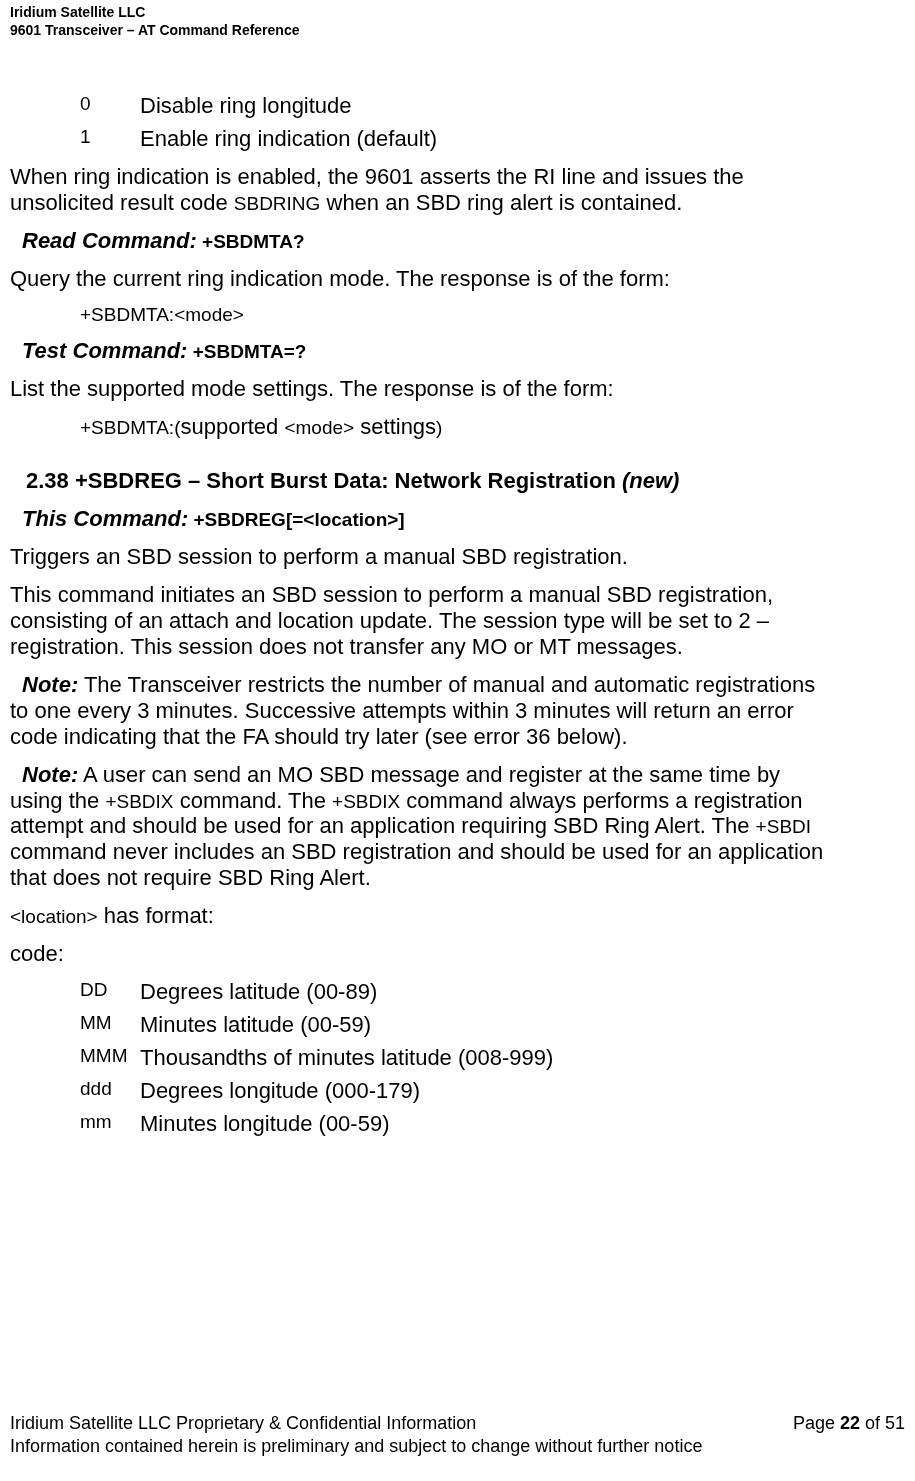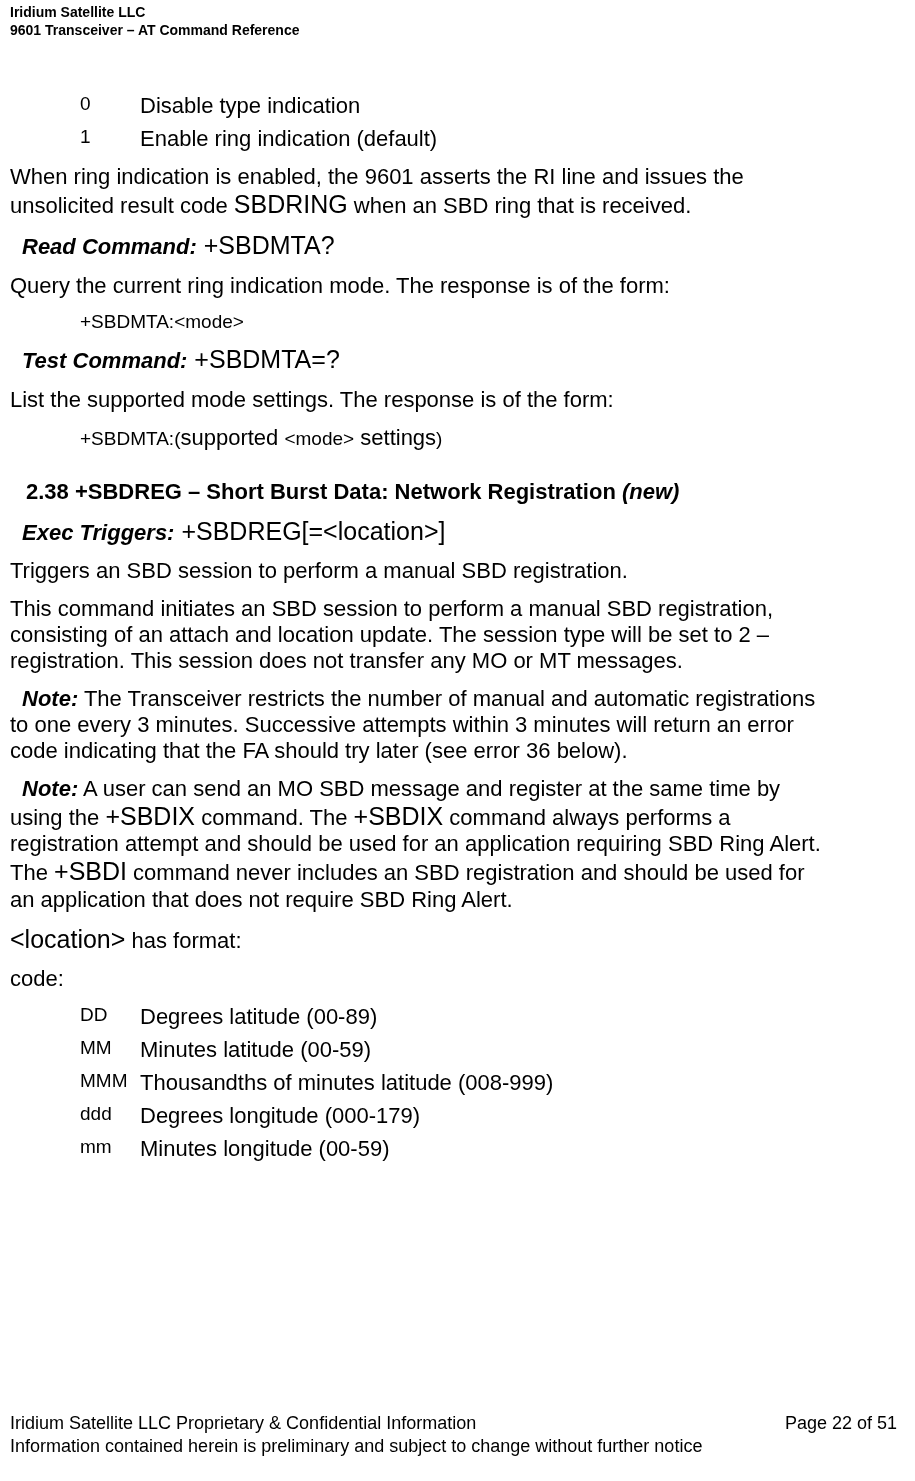--- a/index.html
+++ b/index.html
@@ -25,23 +25,23 @@
     font-weight: bold;
     font-size: 14px;
     line-height: 1.25;
   }
   .content {
     font-family: Arial, Helvetica, sans-serif;
     font-size: 22px;
     line-height: 1.18;
   }
   .mono-sc { 
-    font-size: 25px;
+    font-size: 19px;
   }
-  .bold { font-weight: normal; margin-top: 24px; }
+  .bold { font-weight: bold; margin-top: 24px; }
   .italic { font-style: italic; }
   .bold-italic { font-weight: bold; font-style: italic; margin-left: 12px; }
   .para { margin: 12px 0; }
   .def-row {
     display: flex;
     margin: 7px 0;
     padding-left: 70px;
   }
   .def-code {
     width: 60px;
@@ -56,21 +56,21 @@
     font-size: 19px;
     margin: 10px 0;
   }
   .section-heading {
     font-weight: bold;
     font-size: 22px;
     margin: 28px 0 10px 16px;
   }
   .footer {
     position: absolute;
-    left: 10px; right: 18px;
+    left: 10px; right: 10px;
     bottom: 24px;
     font-family: Verdana, Geneva, sans-serif;
     font-size: 18px;
     line-height: 1.25;
   }
   .footer-line1 {
     display: flex;
     justify-content: space-between;
   }
   .sub-label {
@@ -84,29 +84,29 @@
 
   <div class="header-block">
     <div>Iridium Satellite LLC</div>
     <div>9601 Transceiver – AT Command Reference</div>
   </div>
 
   <div class="content" style="margin-top:54px;">
 
     <div class="def-row">
       <div class="def-code">0</div>
-      <div class="def-text">Disable type indication</div>
+      <div class="def-text">Disable ring longitude</div>
     </div>
     <div class="def-row">
       <div class="def-code">1</div>
       <div class="def-text">Enable ring indication (default)</div>
     </div>
 
     <div class="para">
-      <span>When ring indication is enabled, the 9601 asserts the RI line and issues the unsolicited result code </span><span class="mono-sc">SBDRING</span><span> when an SBD ring that is received.</span>
+      <span>When ring indication is enabled, the 9601 asserts the RI line and issues the unsolicited result code </span><span class="mono-sc">SBDRING</span><span> when an SBD ring alert is contained.</span>
     </div>
 
     <div class="para">
       <span class="bold-italic sub-label">Read Command:</span><span class="bold mono-sc"> +SBDMTA?</span>
     </div>
 
     <div class="para">Query the current ring indication mode.  The response is of the form:</div>
 
     <div class="indent-code">+SBDMTA:&lt;mode&gt;</div>
 
@@ -118,21 +118,21 @@
 
     <div class="indent-code">
       <span>+SBDMTA:(</span><span style="font-size:22px;">supported </span><span>&lt;mode&gt;</span><span style="font-size:22px;"> settings</span><span>)</span>
     </div>
 
     <div class="section-heading">
       <span>2.38</span><span>  +SBDREG – Short Burst Data: Network Registration </span><span class="italic">(new)</span>
     </div>
 
     <div class="para">
-      <span class="bold-italic sub-label">Exec Triggers:</span><span class="bold mono-sc"> +SBDREG[=&lt;location&gt;]</span>
+      <span class="bold-italic sub-label">This Command:</span><span class="bold mono-sc"> +SBDREG[=&lt;location&gt;]</span>
     </div>
 
     <div class="para">Triggers an SBD session to perform a manual SBD registration.</div>
 
     <div class="para">This command initiates an SBD session to perform a manual SBD registration, consisting of an attach and location update.  The session type will be set to 2 – registration.  This session does not transfer any MO or MT messages.</div>
 
     <div class="para">
       <span class="bold-italic">Note:</span><span>  The Transceiver restricts the number of manual and automatic registrations to one every 3 minutes.  Successive attempts within 3 minutes will return an error code indicating that the FA should try later (see error 36 below).</span>
     </div>
 

